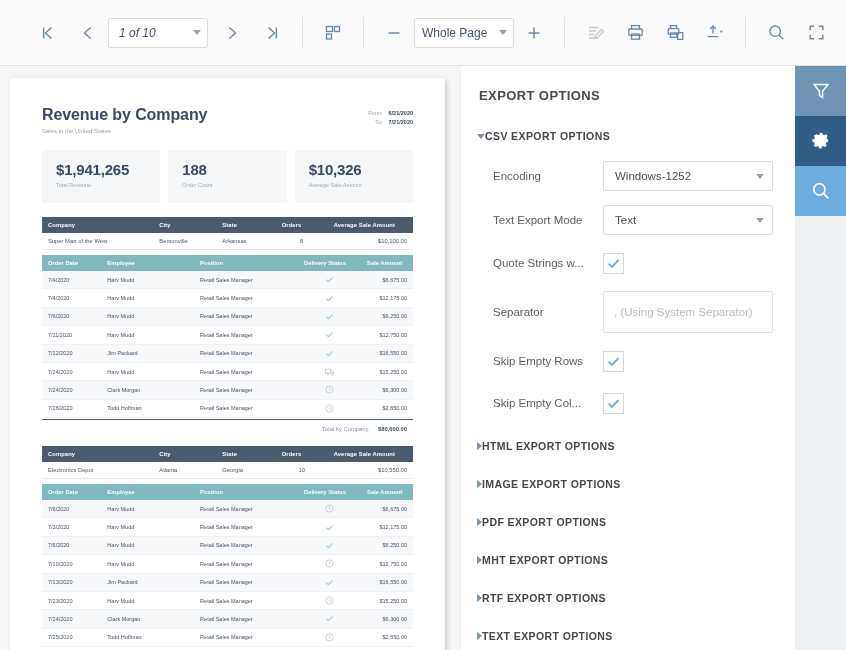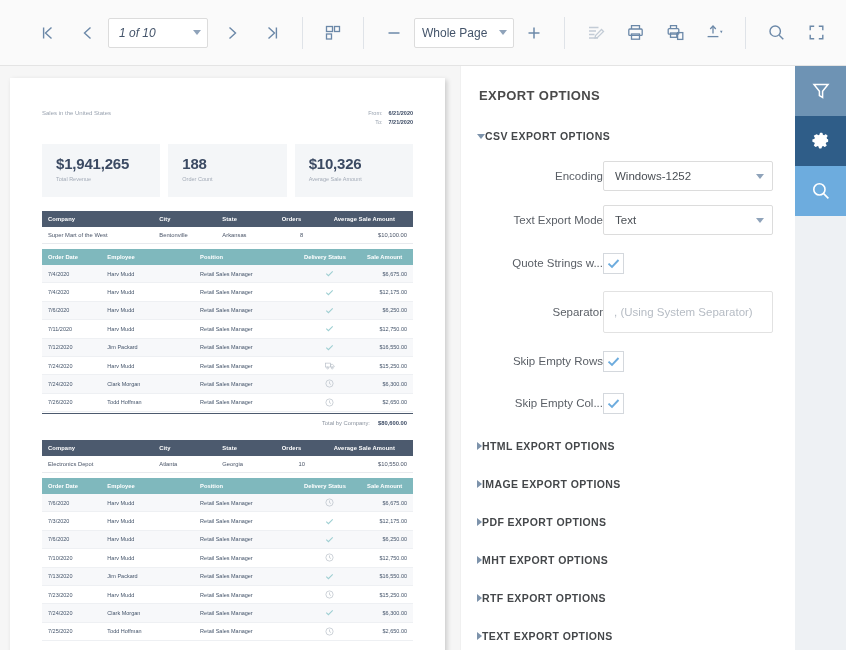--- a/index.html
+++ b/index.html
@@ -149,21 +149,21 @@
   .tri-right {
     width: 0; height: 0; margin-left: 6px;
     border-top: 4.5px solid transparent;
     border-bottom: 4.5px solid transparent;
     border-left: 5.5px solid #7d93ab;
   }
   .grp-lbl {
     font-size: 10.5px; font-weight: bold; color: #44474a;
     letter-spacing: 0.4px;
   }
-  .fields { padding: 8px 0 4px 0; text-align: right; }
+  .fields { padding: 8px 0 4px 0; }
   .field {
     display: flex; align-items: center;
     margin-bottom: 14px; min-height: 28px;
   }
   .f-lbl {
     width: 132px; flex: 0 0 132px;
     font-size: 11.5px; color: #5a5f66;
     padding-left: 22px;
   }
   .f-ctl { flex: 1; }
@@ -306,20 +306,21 @@
     </div>
   </div>
 
   <div class="body">
 
     <div class="preview-pane">
       <div class="page-sheet">
 
         <div class="rpt-head">
           <div>
+            <div class="rpt-title">Revenue by Company</div>
             <div class="rpt-sub">Sales in the United States</div>
           </div>
           <div class="rpt-dates">
             <div><span>From:</span><b>6/21/2020</b></div>
             <div><span>To:</span><b>7/21/2020</b></div>
           </div>
         </div>
 
         <div class="kpis" id="kpi-row">
             <div class="kpi">

